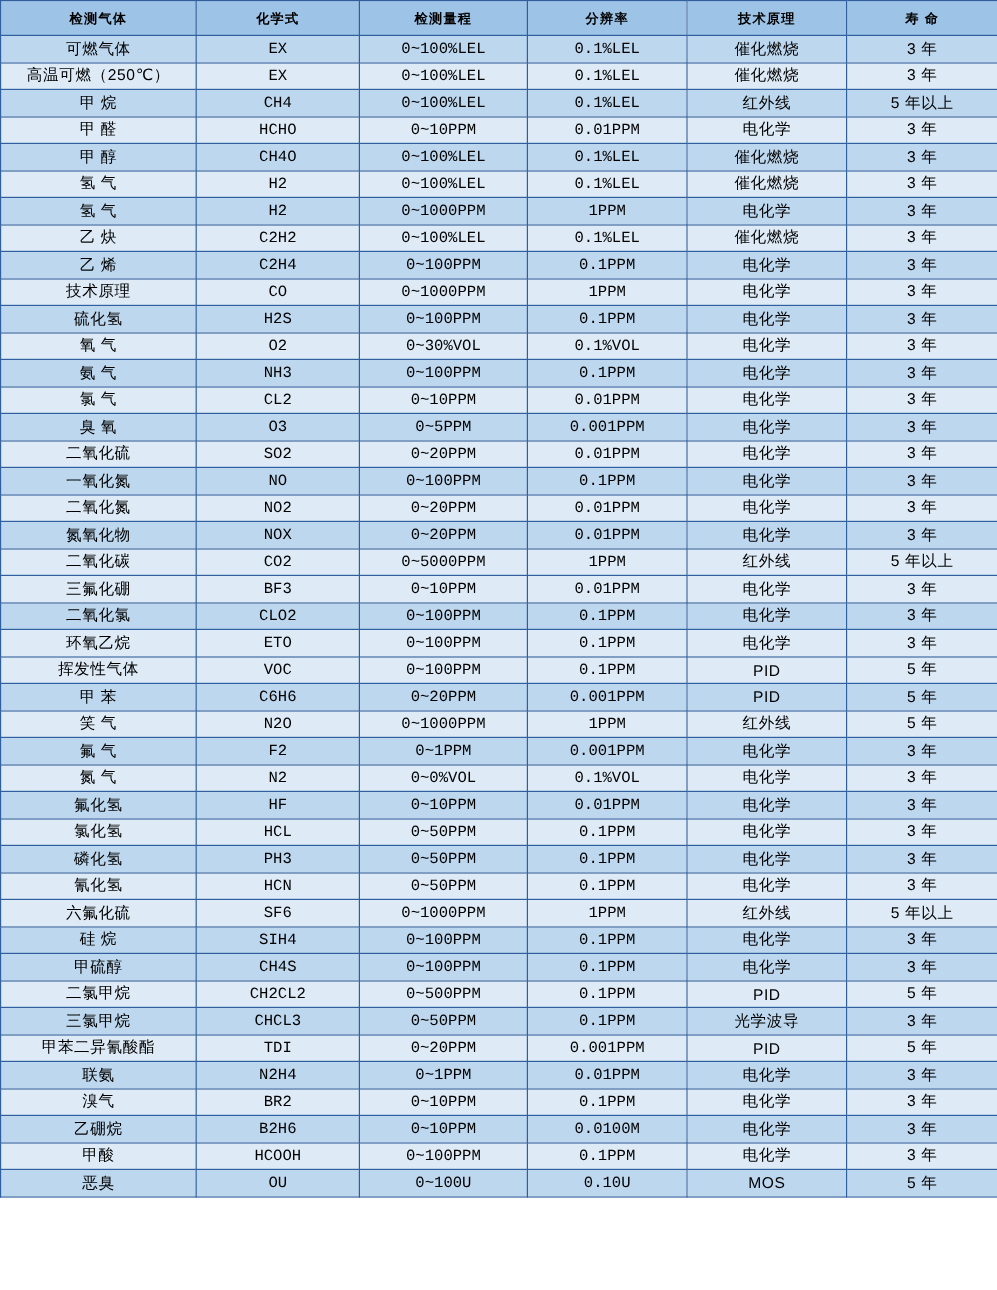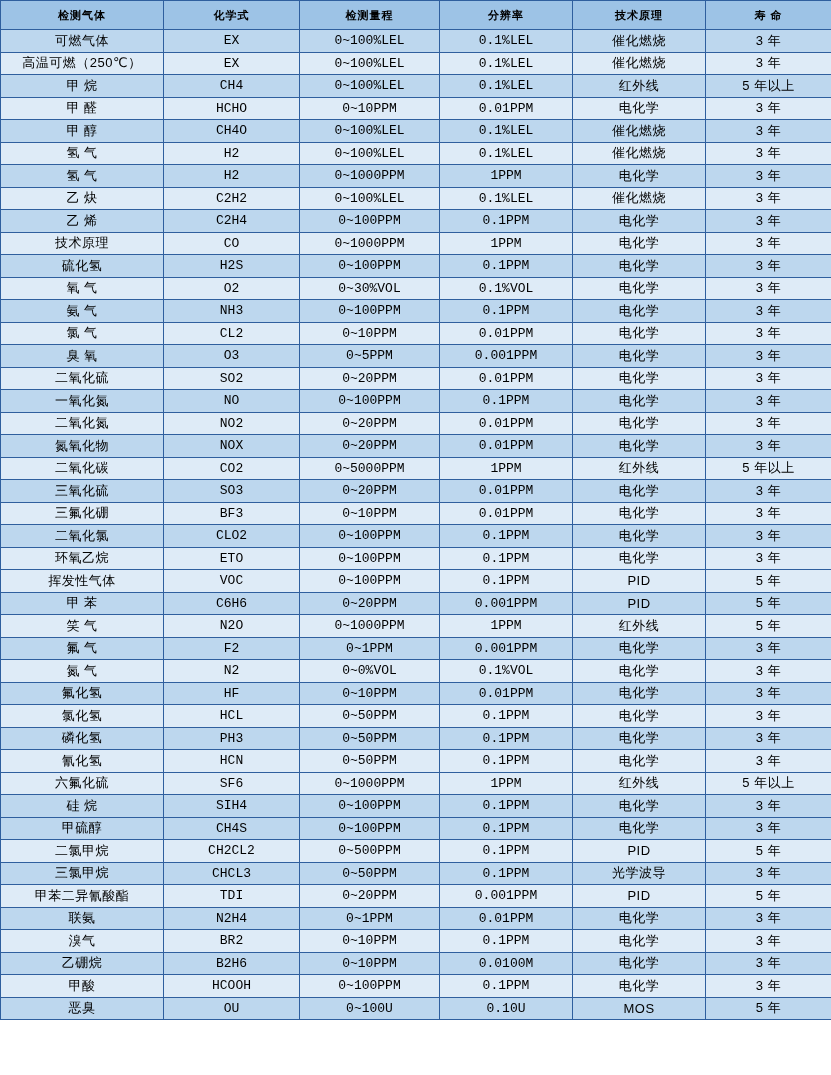--- a/index.html
+++ b/index.html
@@ -252,28 +252,20 @@
           <td class="col-life">3 年</td>
         </tr>
         <tr class="even">
           <td class="col-name">二氧化碳</td>
           <td class="col-formula">CO2</td>
           <td class="col-range">0~5000PPM</td>
           <td class="col-res">1PPM</td>
           <td class="col-tech">红外线</td>
           <td class="col-life">5 年以上</td>
         </tr>
-        <tr class="odd">
-          <td class="col-name">三氧化硫</td>
-          <td class="col-formula">SO3</td>
-          <td class="col-range">0~20PPM</td>
-          <td class="col-res">0.01PPM</td>
-          <td class="col-tech">电化学</td>
-          <td class="col-life">3 年</td>
-        </tr>
         <tr class="even">
           <td class="col-name">三氟化硼</td>
           <td class="col-formula">BF3</td>
           <td class="col-range">0~10PPM</td>
           <td class="col-res">0.01PPM</td>
           <td class="col-tech">电化学</td>
           <td class="col-life">3 年</td>
         </tr>
         <tr class="odd">
           <td class="col-name">二氧化氯</td>

